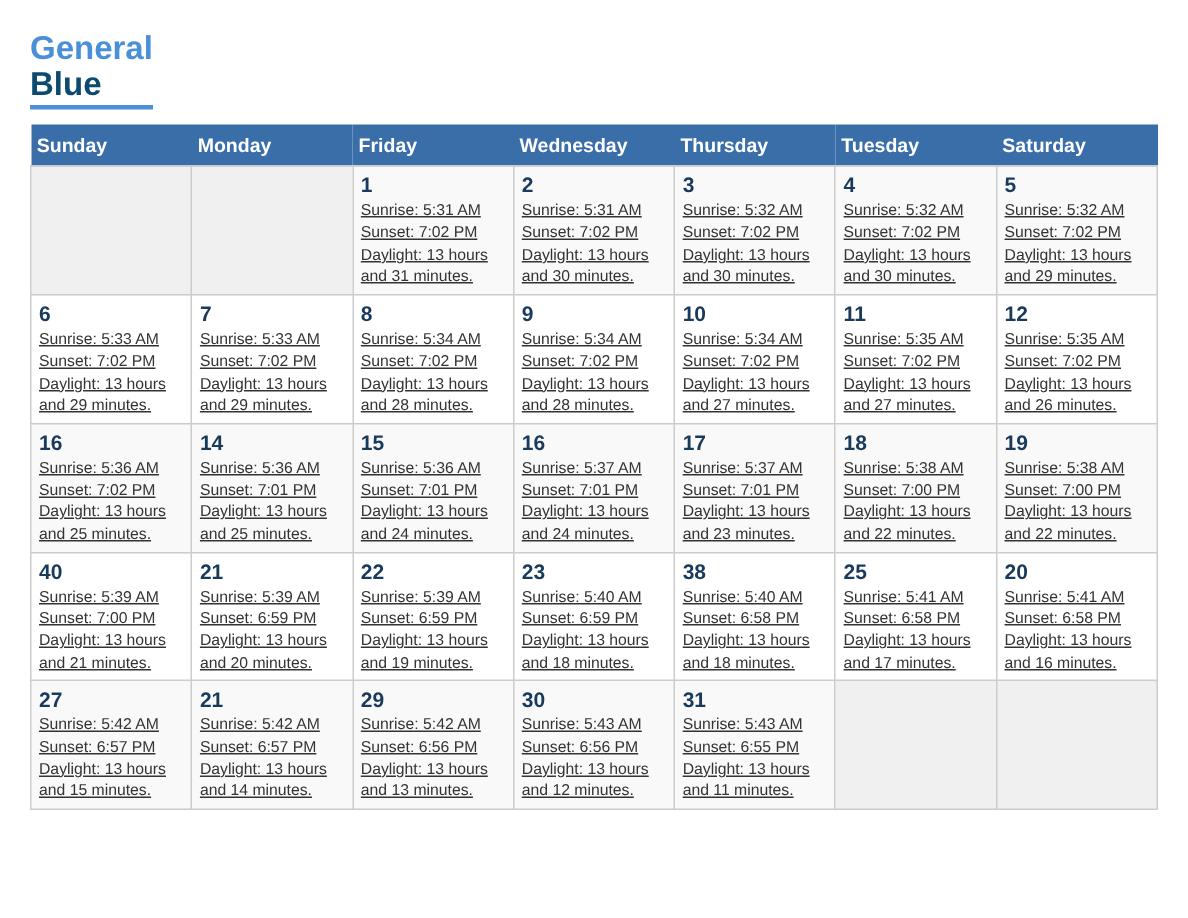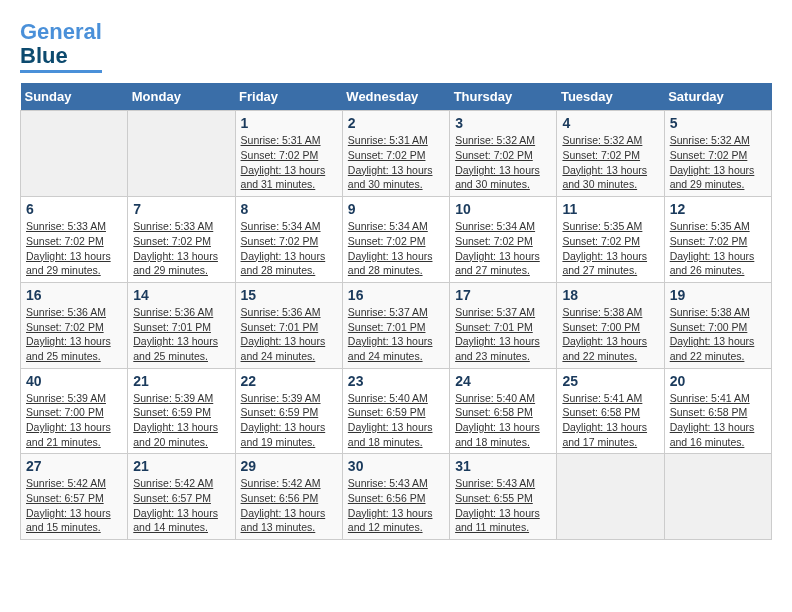--- a/index.html
+++ b/index.html
@@ -219,21 +219,21 @@
         </td>
         <td>
           <span class="day-number">22</span>
           <div class="day-info">Sunrise: 5:39 AM<br>Sunset: 6:59 PM<br>Daylight: 13 hours and 19 minutes.</div>
         </td>
         <td>
           <span class="day-number">23</span>
           <div class="day-info">Sunrise: 5:40 AM<br>Sunset: 6:59 PM<br>Daylight: 13 hours and 18 minutes.</div>
         </td>
         <td>
-          <span class="day-number">24</span>
+          <span class="day-number">38</span>
           <div class="day-info">Sunrise: 5:40 AM<br>Sunset: 6:58 PM<br>Daylight: 13 hours and 18 minutes.</div>
         </td>
         <td>
           <span class="day-number">25</span>
           <div class="day-info">Sunrise: 5:41 AM<br>Sunset: 6:58 PM<br>Daylight: 13 hours and 17 minutes.</div>
         </td>
         <td>
           <span class="day-number">20</span>
           <div class="day-info">Sunrise: 5:41 AM<br>Sunset: 6:58 PM<br>Daylight: 13 hours and 16 minutes.</div>
         </td>

